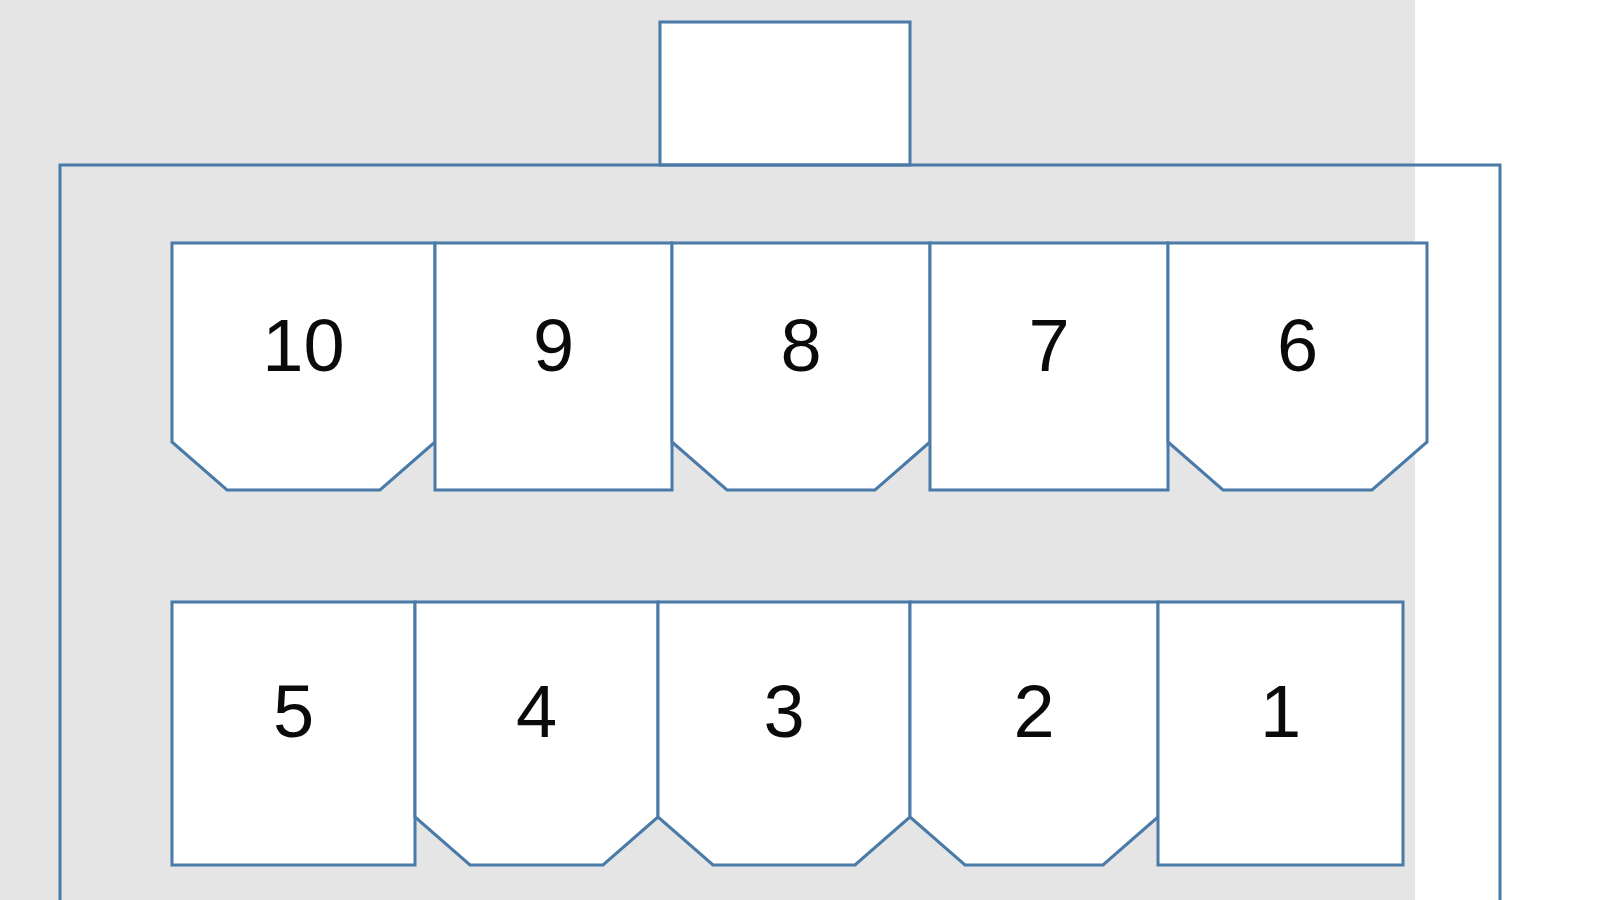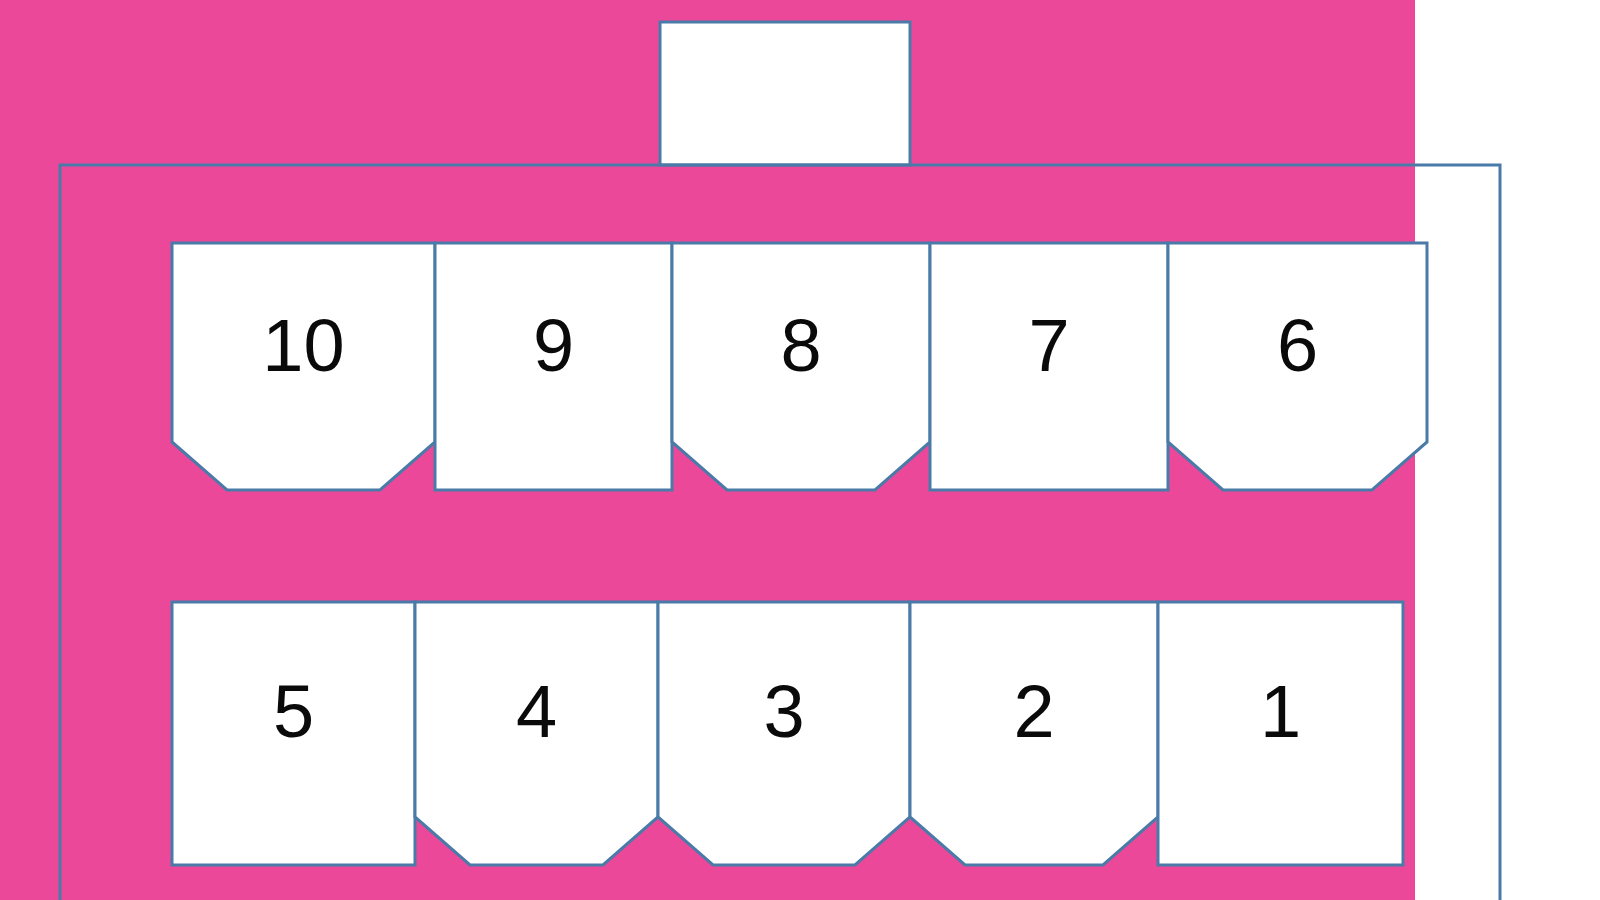--- a/index.html
+++ b/index.html
@@ -11,21 +11,21 @@
   body {
     width: 1600px;
     height: 900px;
     overflow: hidden;
     font-family: "Liberation Sans", sans-serif;
   }
   #stage {
     position: relative;
     width: 1415px;
     height: 900px;
-    background: #ec4899;
+    background: #e5e5e5;
   }
   #diagram-svg {
     position: absolute;
     left: 0;
     top: 0;
     width: 1600px;
     height: 900px;
     display: block;
   }
   .cell-label {

